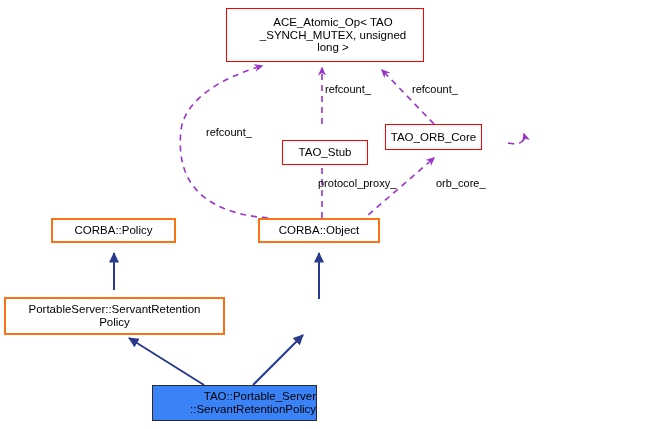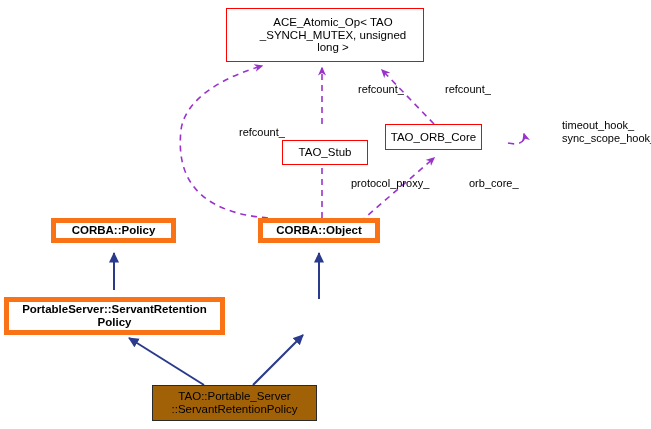--- a/index.html
+++ b/index.html
@@ -38,37 +38,36 @@
   .node .node-label {
     display: block;
     width: 100%;
     white-space: pre-line;
   }
   .node-red {
     border: 1px solid #ff0000;
     color: #000000;
   }
   .node-black {
-    border: 5px solid #f97316;
+    border: 2px solid #f97316;
     color: #000000;
-    font-weight: bold;
   }
   .node-current {
     border: 1px solid #2a2a2a;
-    background: #a16207;
+    background: #3b82f6;
     color: #000000;
+    text-align: right;
   }
   .edge-label {
     position: absolute;
     color: #000000;
     white-space: pre-line;
     line-height: 1.15;
     z-index: 6;
     background: transparent;
-    margin-left: 33px;
   }
 </style>
 </head>
 <body>
 
 <div id="diagram-root">
 
   <svg id="edge-layer" viewBox="0 0 651 429" width="651" height="429" xmlns="http://www.w3.org/2000/svg">
     <defs>
       <marker id="arrow-usage" markerWidth="9" markerHeight="9" refX="7.5" refY="4" orient="auto" markerUnits="userSpaceOnUse">
@@ -152,20 +151,18 @@
     <span class="node-label">TAO::Portable_Server
 ::ServantRetentionPolicy</span>
   </div>
 
   <div class="edge-label" style="left:206px; top:126px; font-size:11px;">refcount_</div>
 
   <div class="edge-label" style="left:325px; top:83px; font-size:11px;">refcount_</div>
 
   <div class="edge-label" style="left:412px; top:83px; font-size:11px;">refcount_</div>
 
-  <div class="edge-label" style="left:529px; top:119px; font-size:11px; text-align:left;">timeout_hook_
-sync_scope_hook_</div>
 
   <div class="edge-label" style="left:318px; top:177px; font-size:11px;">protocol_proxy_</div>
 
   <div class="edge-label" style="left:436px; top:177px; font-size:11px;">orb_core_</div>
 
 </div>
 
 </body></html>

